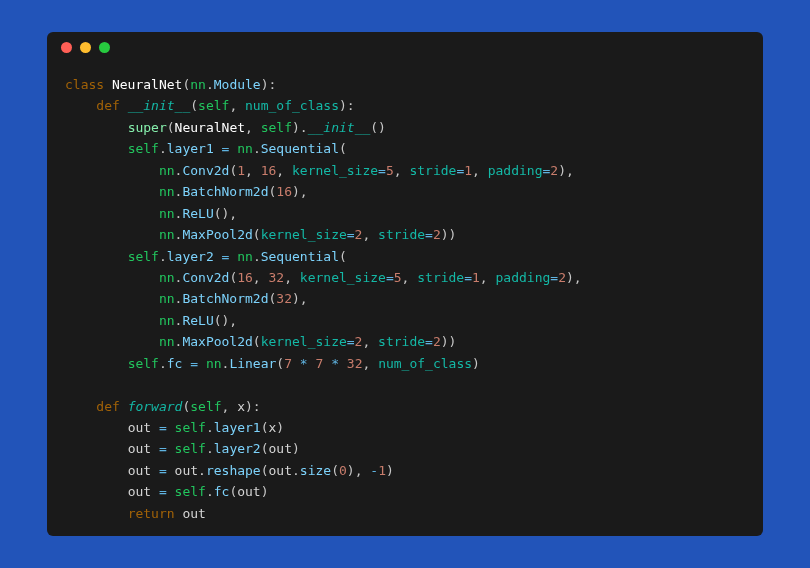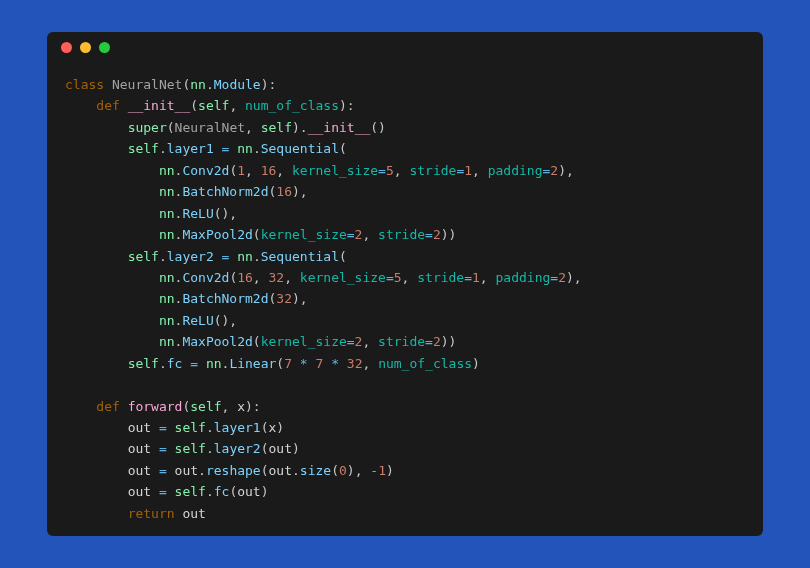--- a/index.html
+++ b/index.html
@@ -36,23 +36,23 @@
     .dot.green { background: #27c93f; }
     .code {
       padding: 12px 18px;
       font-size: 13px;
       line-height: 1.65;
       white-space: pre;
       color: #d4d4d4;
     }
     .kw { color: #a16207; }       
     .kw2 { color: #86efac; }      
-    .cls { color: #a3a3a3; }      
-    .fn { color: #f9a8d4; }       
-    .self { color: #86efac; }     
+    .cls { color: #ffffff; }      
+    .fn { color: #14b8a6; font-style: italic; }       
+    .self { color: #22c55e; }     
     .attr { color: #7dd3fc; }     
     .param { color: #14b8a6; }    
     .num { color: #c97d6c; }      
     .op { color: #5fb3e0; }       
     .punct { color: #c8c8c8; }    
     .var { color: #d4d4d4; }      
   </style>
 </head>
 <body>
 

